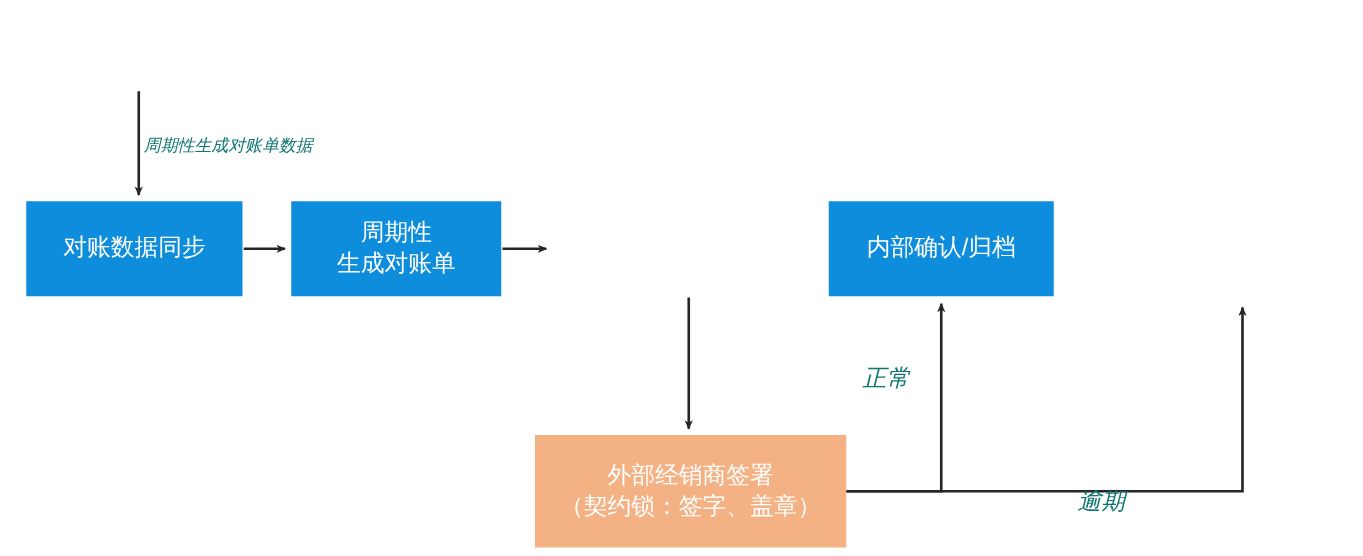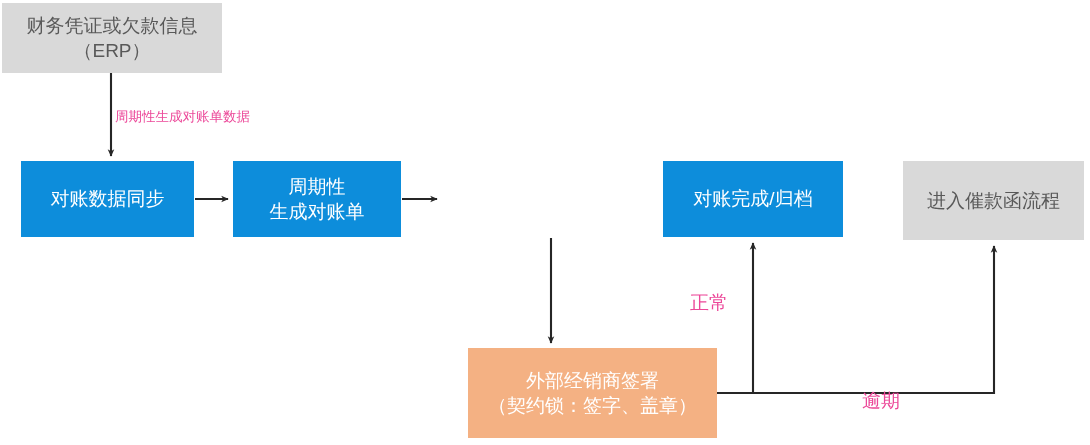--- a/index.html
+++ b/index.html
@@ -34,27 +34,27 @@
   }
   .node.blue {
     background: #0d8ddb;
     color: #ffffff;
     font-size: 19px;
   }
   .node.orange {
     background: #f4b183;
     color: #ffffff;
     font-size: 19px;
-    margin-left: 40px;
   }
   .edge-label {
     position: absolute;
     font-size: 13.5px;
-    color: #ec4899;
+    color: #0f766e;
     white-space: nowrap;
+    font-style: italic;
   }
   .edge-label.big {
     font-size: 19px;
   }
   svg.wires {
     position: absolute;
     left: 0;
     top: 0;
     width: 1090px;
     height: 445px;
@@ -79,32 +79,29 @@
 
     <path d="M402,199 L437,199" stroke="#262626" stroke-width="2.1" fill="none" marker-end="url(#arrowhead)"></path>
 
     <path d="M551,238 L551,343" stroke="#262626" stroke-width="2.1" fill="none" marker-end="url(#arrowhead)"></path>
 
     <path d="M677,393 L753,393 L753,243" stroke="#262626" stroke-width="2.1" fill="none" marker-end="url(#arrowhead)"></path>
 
     <path d="M677,393 L994,393 L994,246" stroke="#262626" stroke-width="2.1" fill="none" marker-end="url(#arrowhead)"></path>
   </svg>
 
-  <div class="node gray" style="left:2px; top:3px; width:220px; height:70px;">财务凭证或欠款信息
-（ERP）</div>
 
   <div class="node blue" style="left:21px; top:161px; width:173px; height:76px;">对账数据同步</div>
 
   <div class="node blue" style="left:233px; top:161px; width:168px; height:76px;">周期性
 生成对账单</div>
 
 
-  <div class="node blue" style="left:663px; top:161px; width:180px; height:76px;">对账完成/归档</div>
+  <div class="node blue" style="left:663px; top:161px; width:180px; height:76px;">内部确认/归档</div>
 
-  <div class="node gray" style="left:903px; top:161px; width:181px; height:79px;">进入催款函流程</div>
 
   <div class="node orange" style="left:428px; top:348px; width:249px; height:90px;">外部经销商签署
 （契约锁：签字、盖章）</div>
 
   <div class="edge-label" style="left:115px; top:108px;">周期性生成对账单数据</div>
 
   <div class="edge-label big" style="left:690px; top:290px;">正常</div>
 
   <div class="edge-label big" style="left:862px; top:388px;">逾期</div>
 

